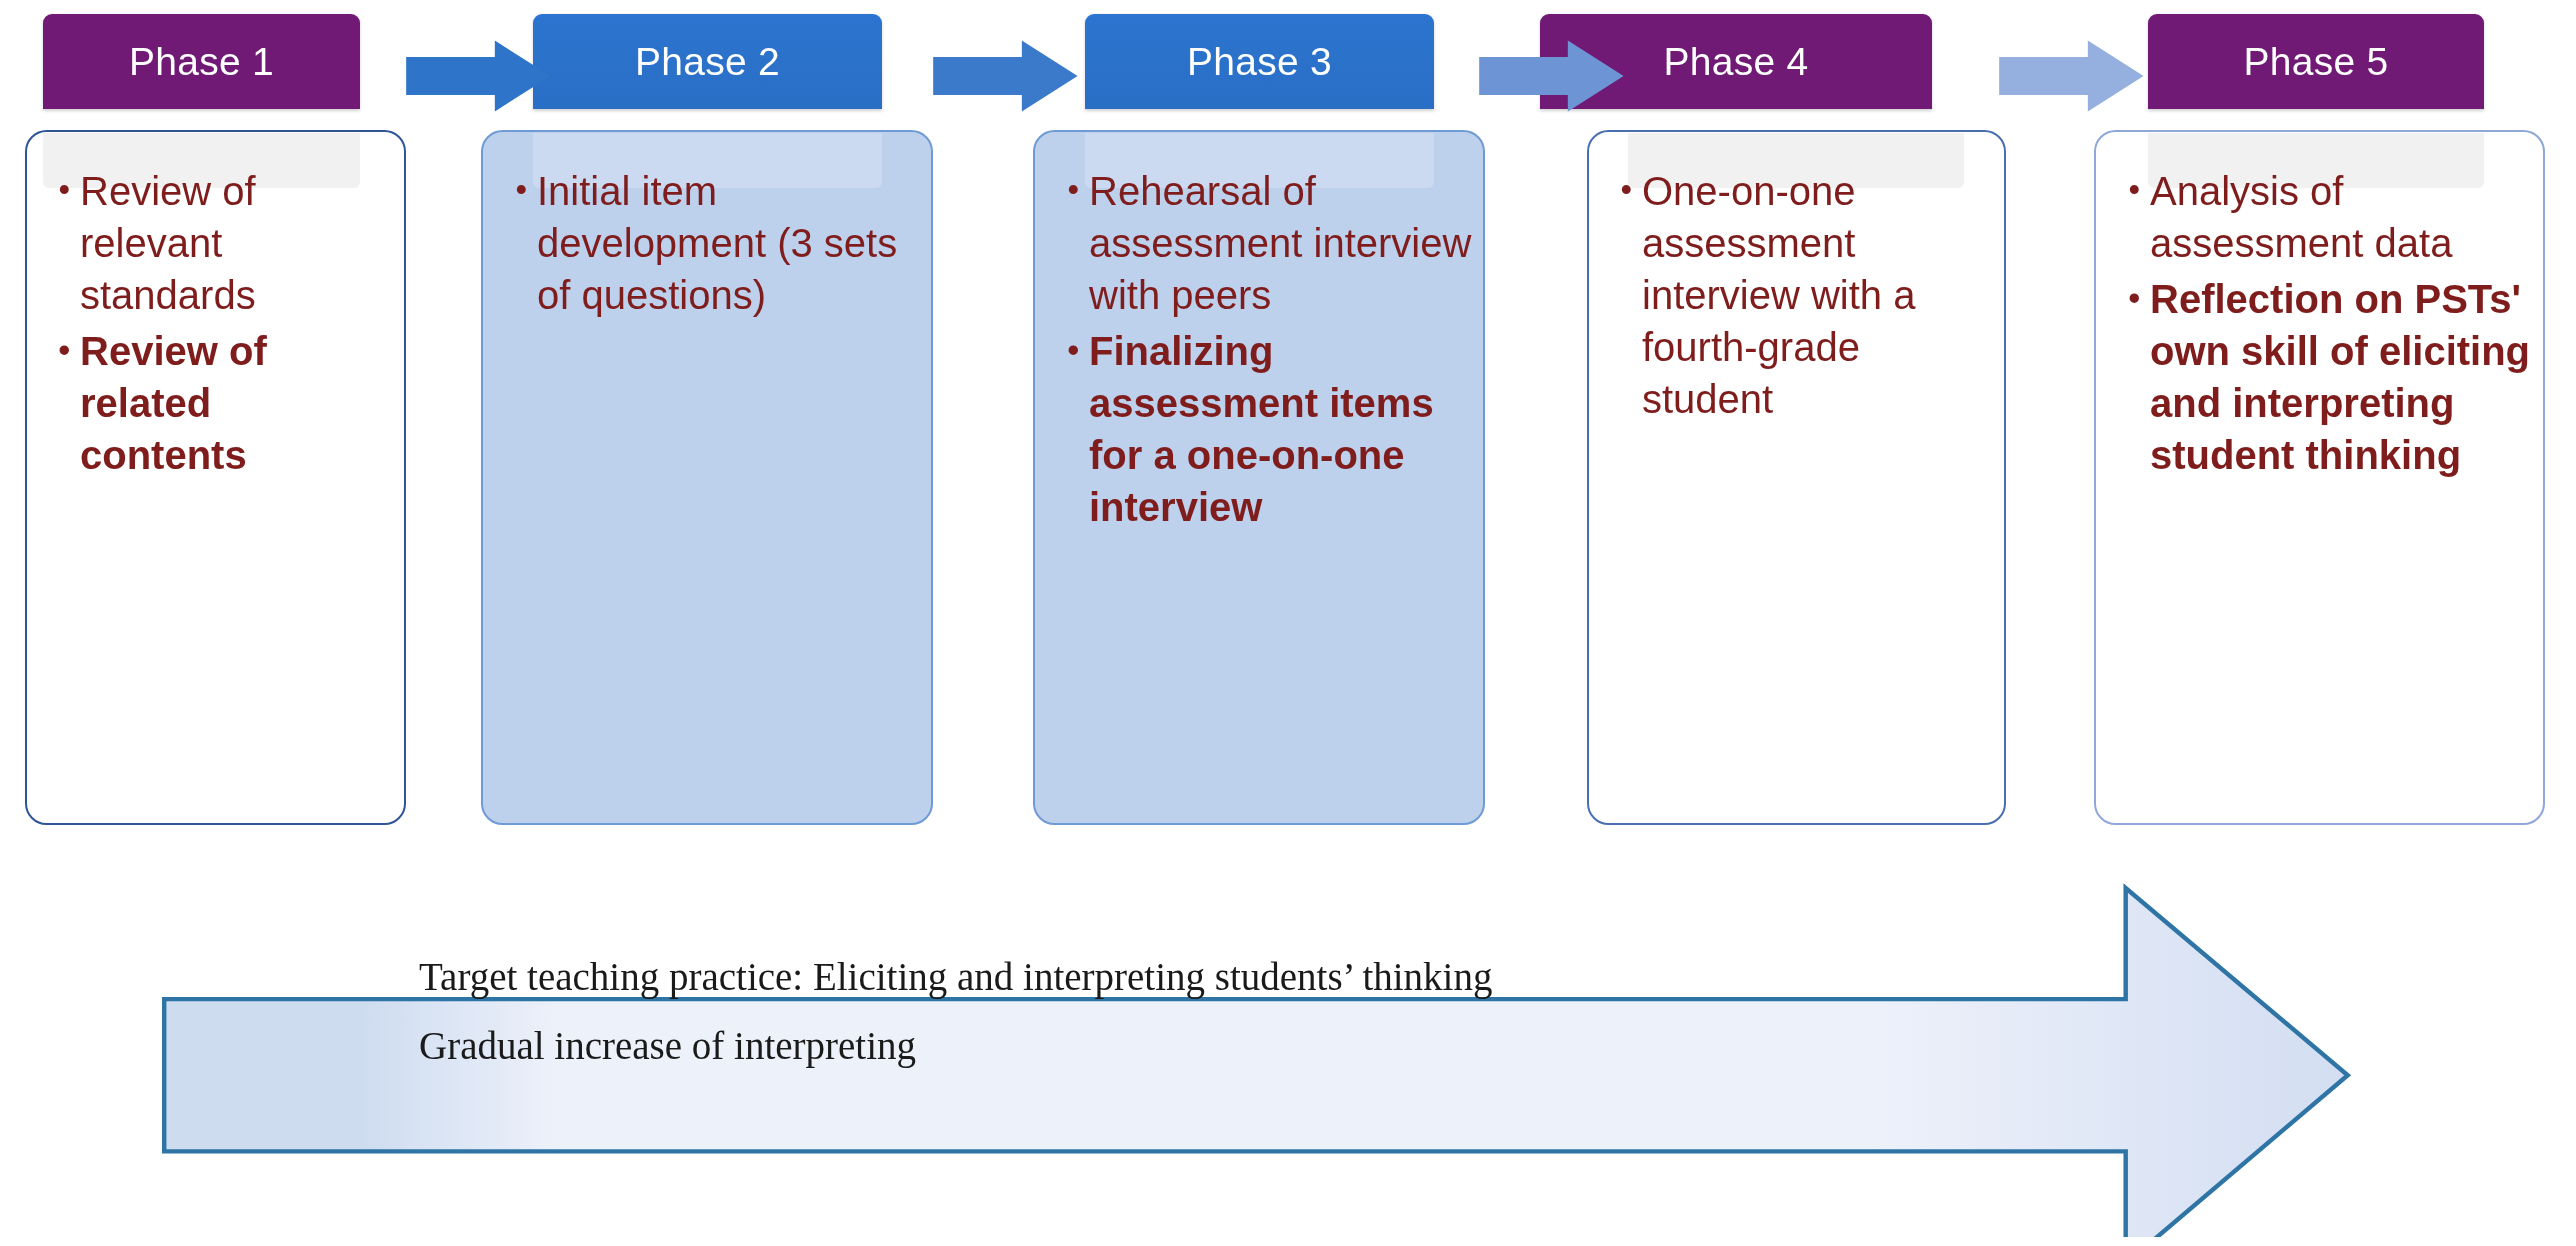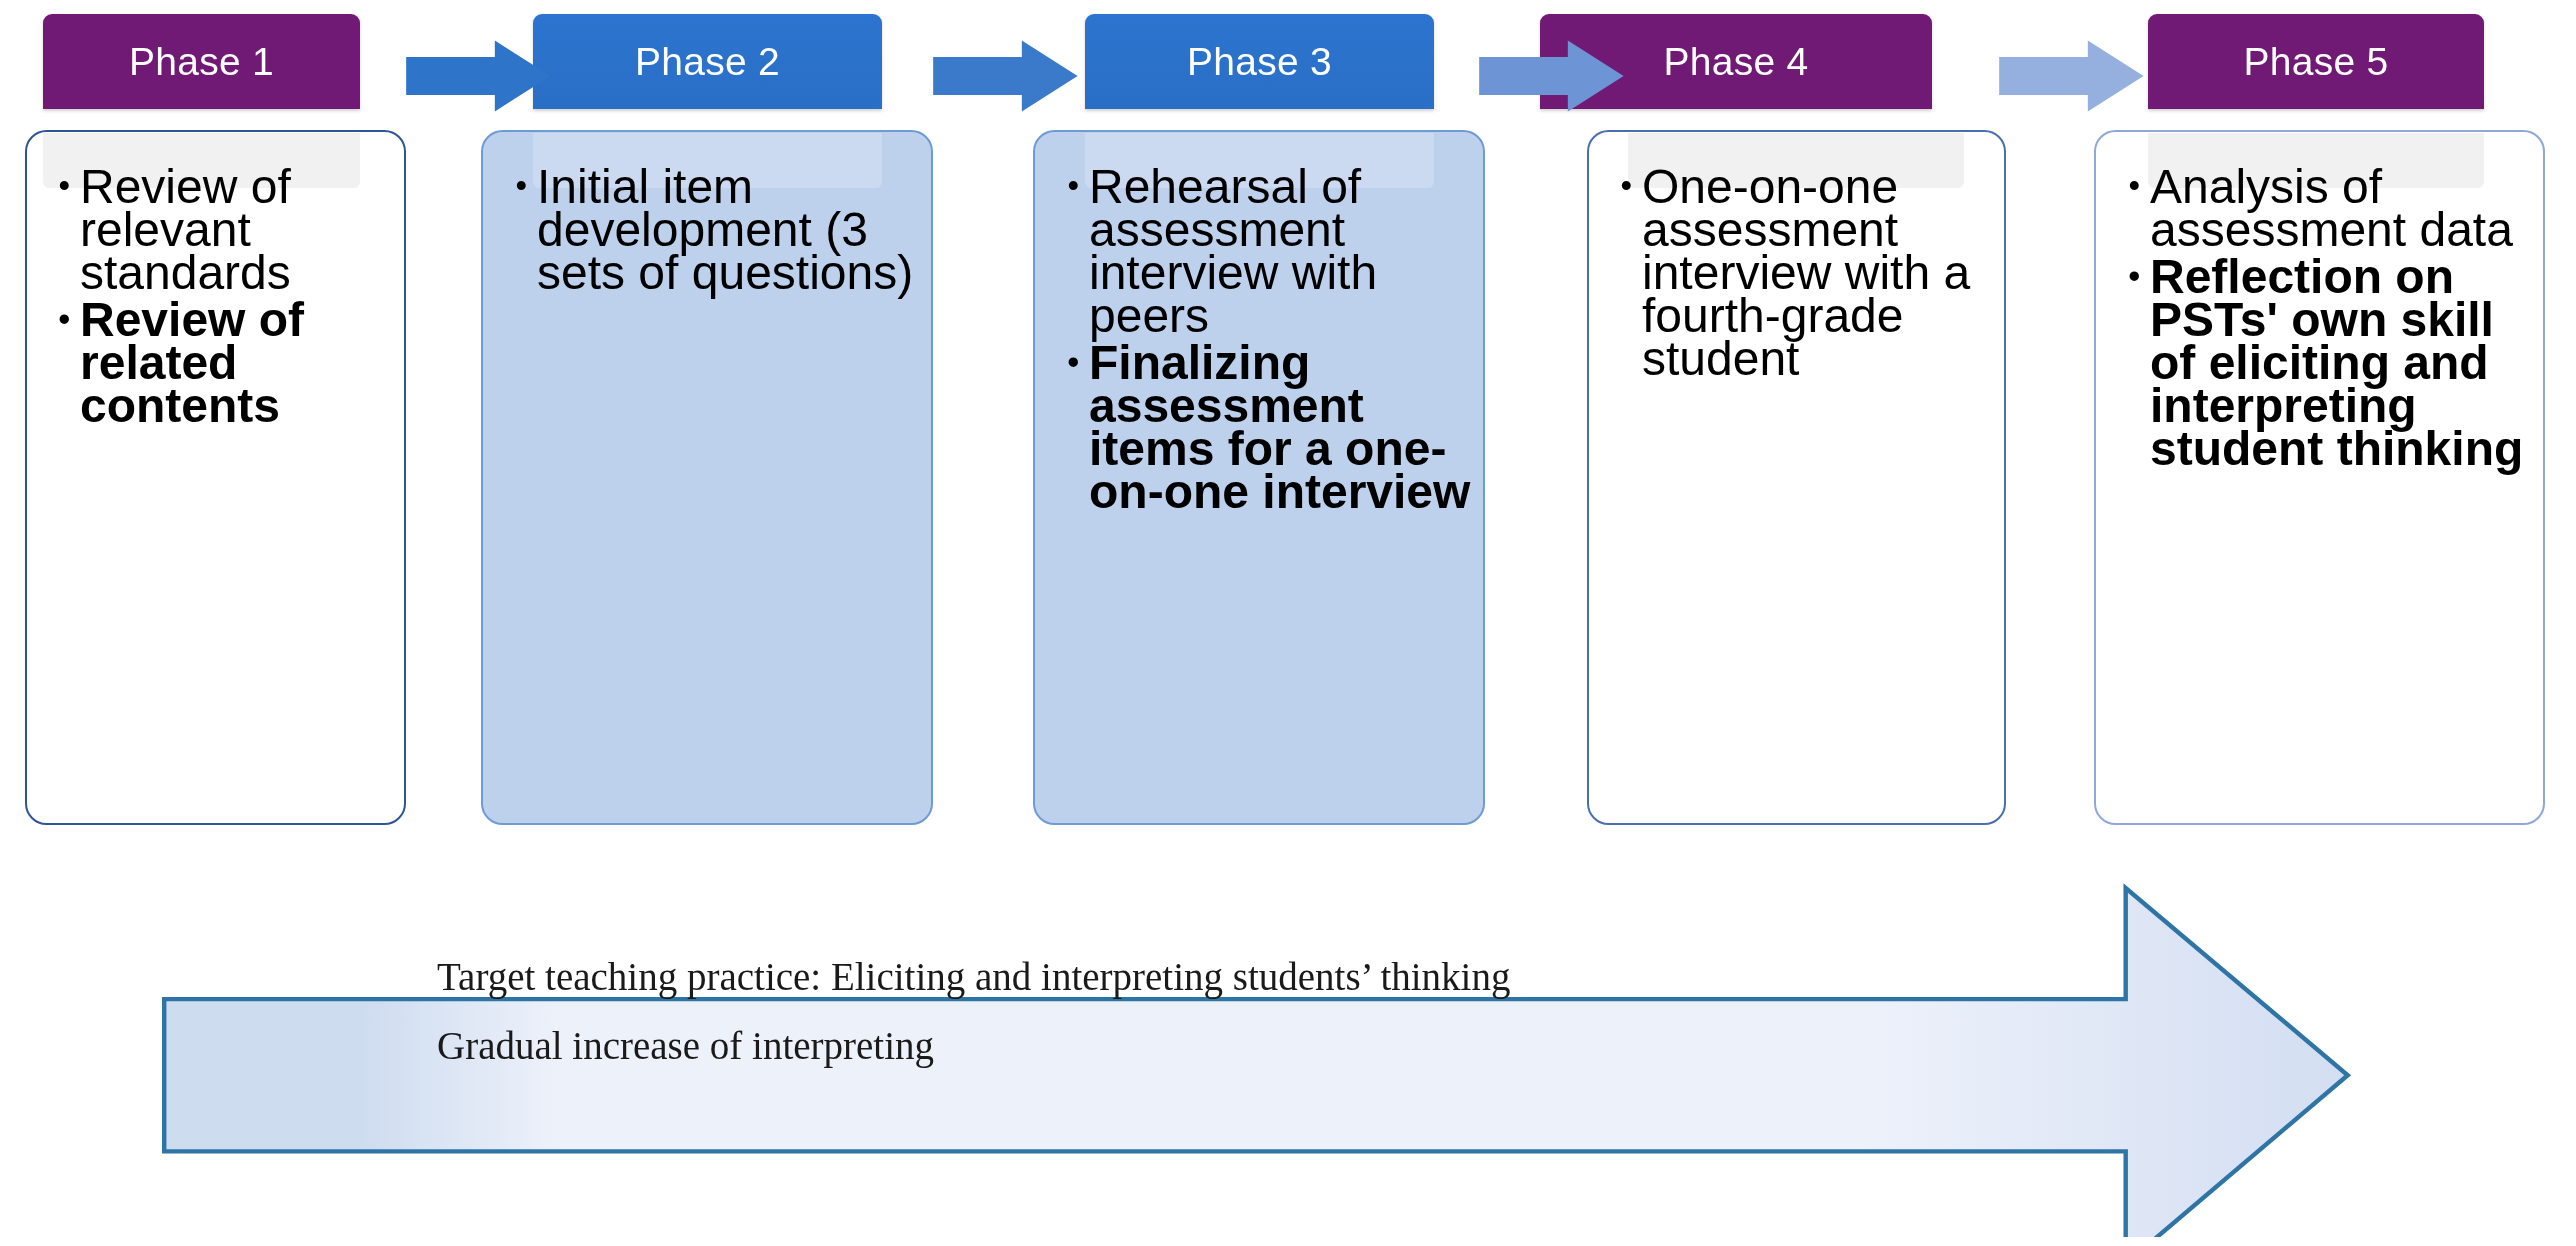--- a/index.html
+++ b/index.html
@@ -56,23 +56,23 @@
   .bullets{
     position:absolute;
     z-index:4;
     margin:0;
     padding:0;
     list-style:none;
   }
   .bullets li{
     position:relative;
     padding-left:24px;
-    font-size:48px;
-    line-height:43px;
-    color:#000000;
+    font-size:40px;
+    line-height:52px;
+    color:#7f1d1d;
     margin-bottom:0;
   }
   .bullets li + li{margin-top:3.8px;font-weight:bold;}
   .bullets li:before{
     content:"\2022";
     position:absolute;
     left:2.5px;top:-1.3px;
     font-size:33px;
   }
 
@@ -82,21 +82,20 @@
   
   #banner{position:absolute;left:0;top:831px;width:2576px;height:406px;}
   #banner-text{
     position:absolute;
     left:419px;
     top:942px;
     width:1650px;
     z-index:9;
     font-family:"Liberation Serif", serif;
     color:#1a1a1a;
-    margin-left:18px;
   }
   #banner-text .line{font-size:39px;line-height:69px;white-space:nowrap;}
 </style>
 </head>
 <body>
 
 <div id="phase-row">
 
   <div class="phase-col">
     <div class="phase-card white" style="left:25.4px;width:381px;height:695px;"></div>

